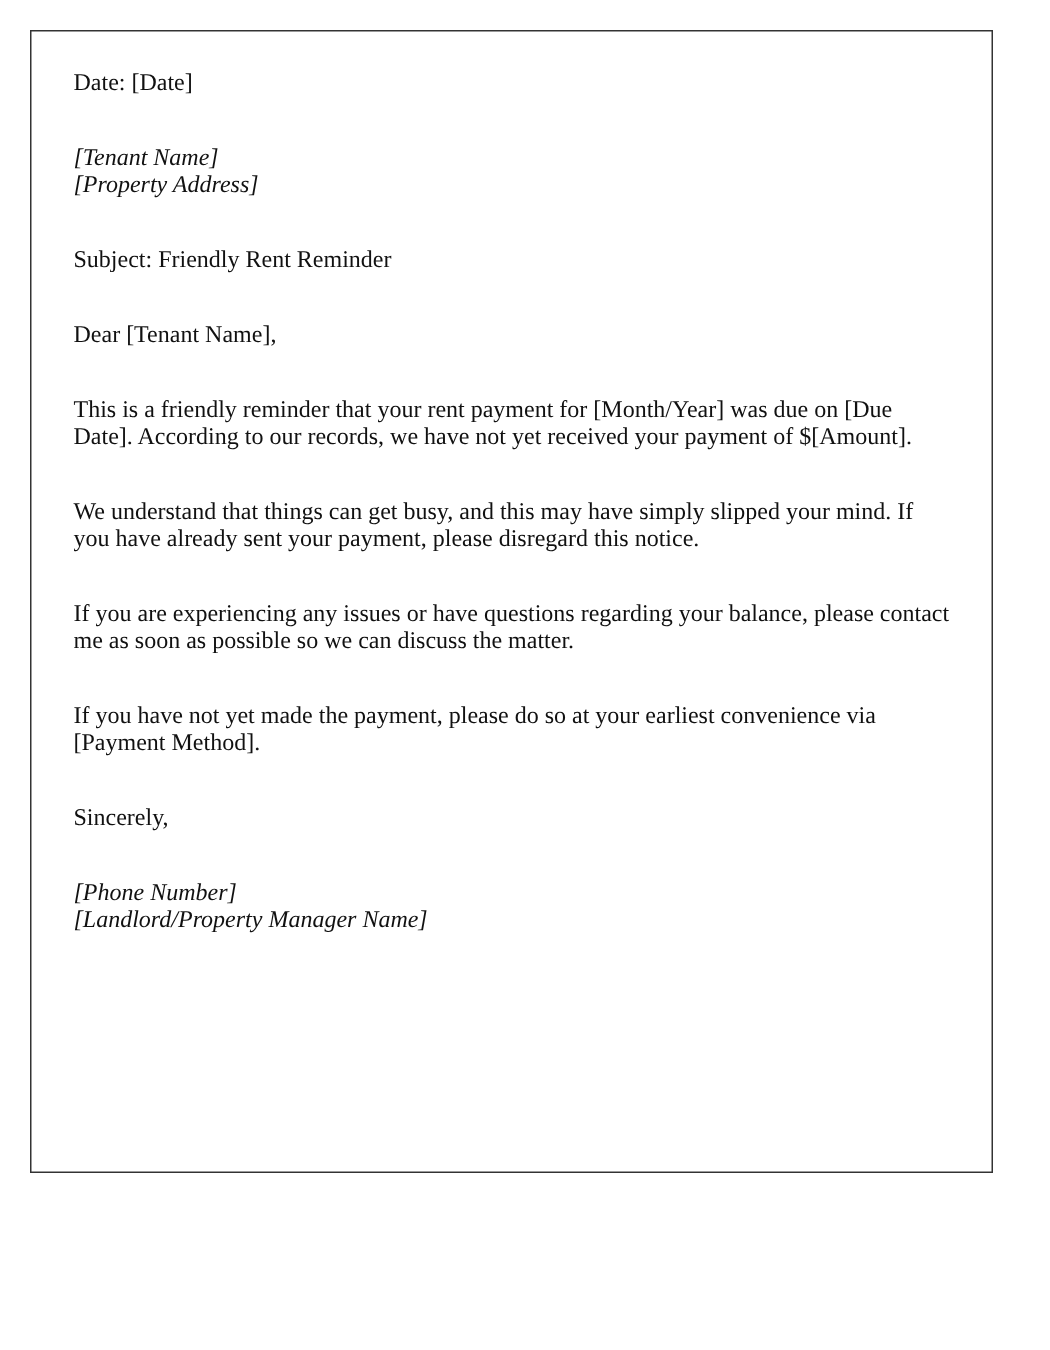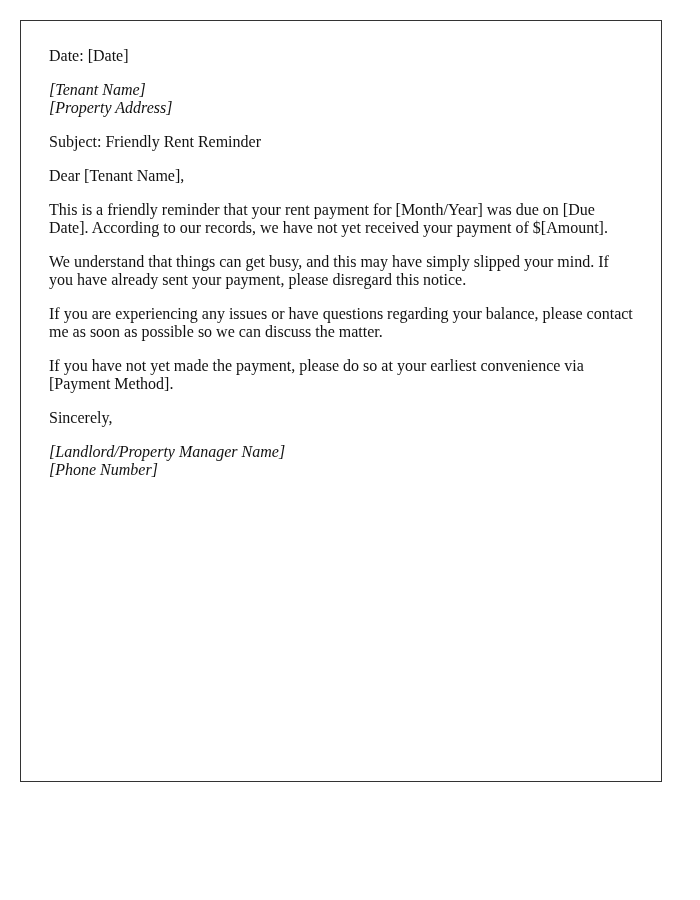--- a/index.html
+++ b/index.html
@@ -19,21 +19,21 @@
       position: absolute;
       left: 20px;
       top: 20px;
       width: 584px;
       height: 740px;
       border: 1px solid #333333;
       padding: 10px 28px 10px 28px;
       box-sizing: content-box;
     }
     .letter p {
-      margin: 16px 0;
+      margin: 32px 0;
       line-height: 18px;
     }
     .letter p.first { margin-top: 16px; }
     .line { display: block; font-style: italic; }
   </style>
 </head>
 <body>
 
 <div class="letter">
   <p class="first">Date: [Date]</p>
@@ -48,16 +48,16 @@
   <p>Dear [Tenant Name],</p>
 
   <p>This is a friendly reminder that your rent payment for [Month/Year] was due on [Due Date]. According to our records, we have not yet received your payment of $[Amount].</p>
   <p>We understand that things can get busy, and this may have simply slipped your mind. If you have already sent your payment, please disregard this notice.</p>
   <p>If you are experiencing any issues or have questions regarding your balance, please contact me as soon as possible so we can discuss the matter.</p>
   <p>If you have not yet made the payment, please do so at your earliest convenience via [Payment Method].</p>
 
   <p>Sincerely,</p>
 
   <p>
+    <span class="line">[Phone Number]</span>
     <span class="line">[Landlord/Property Manager Name]</span>
-    <span class="line">[Phone Number]</span>
   </p>
 </div>
 
 </body></html>

